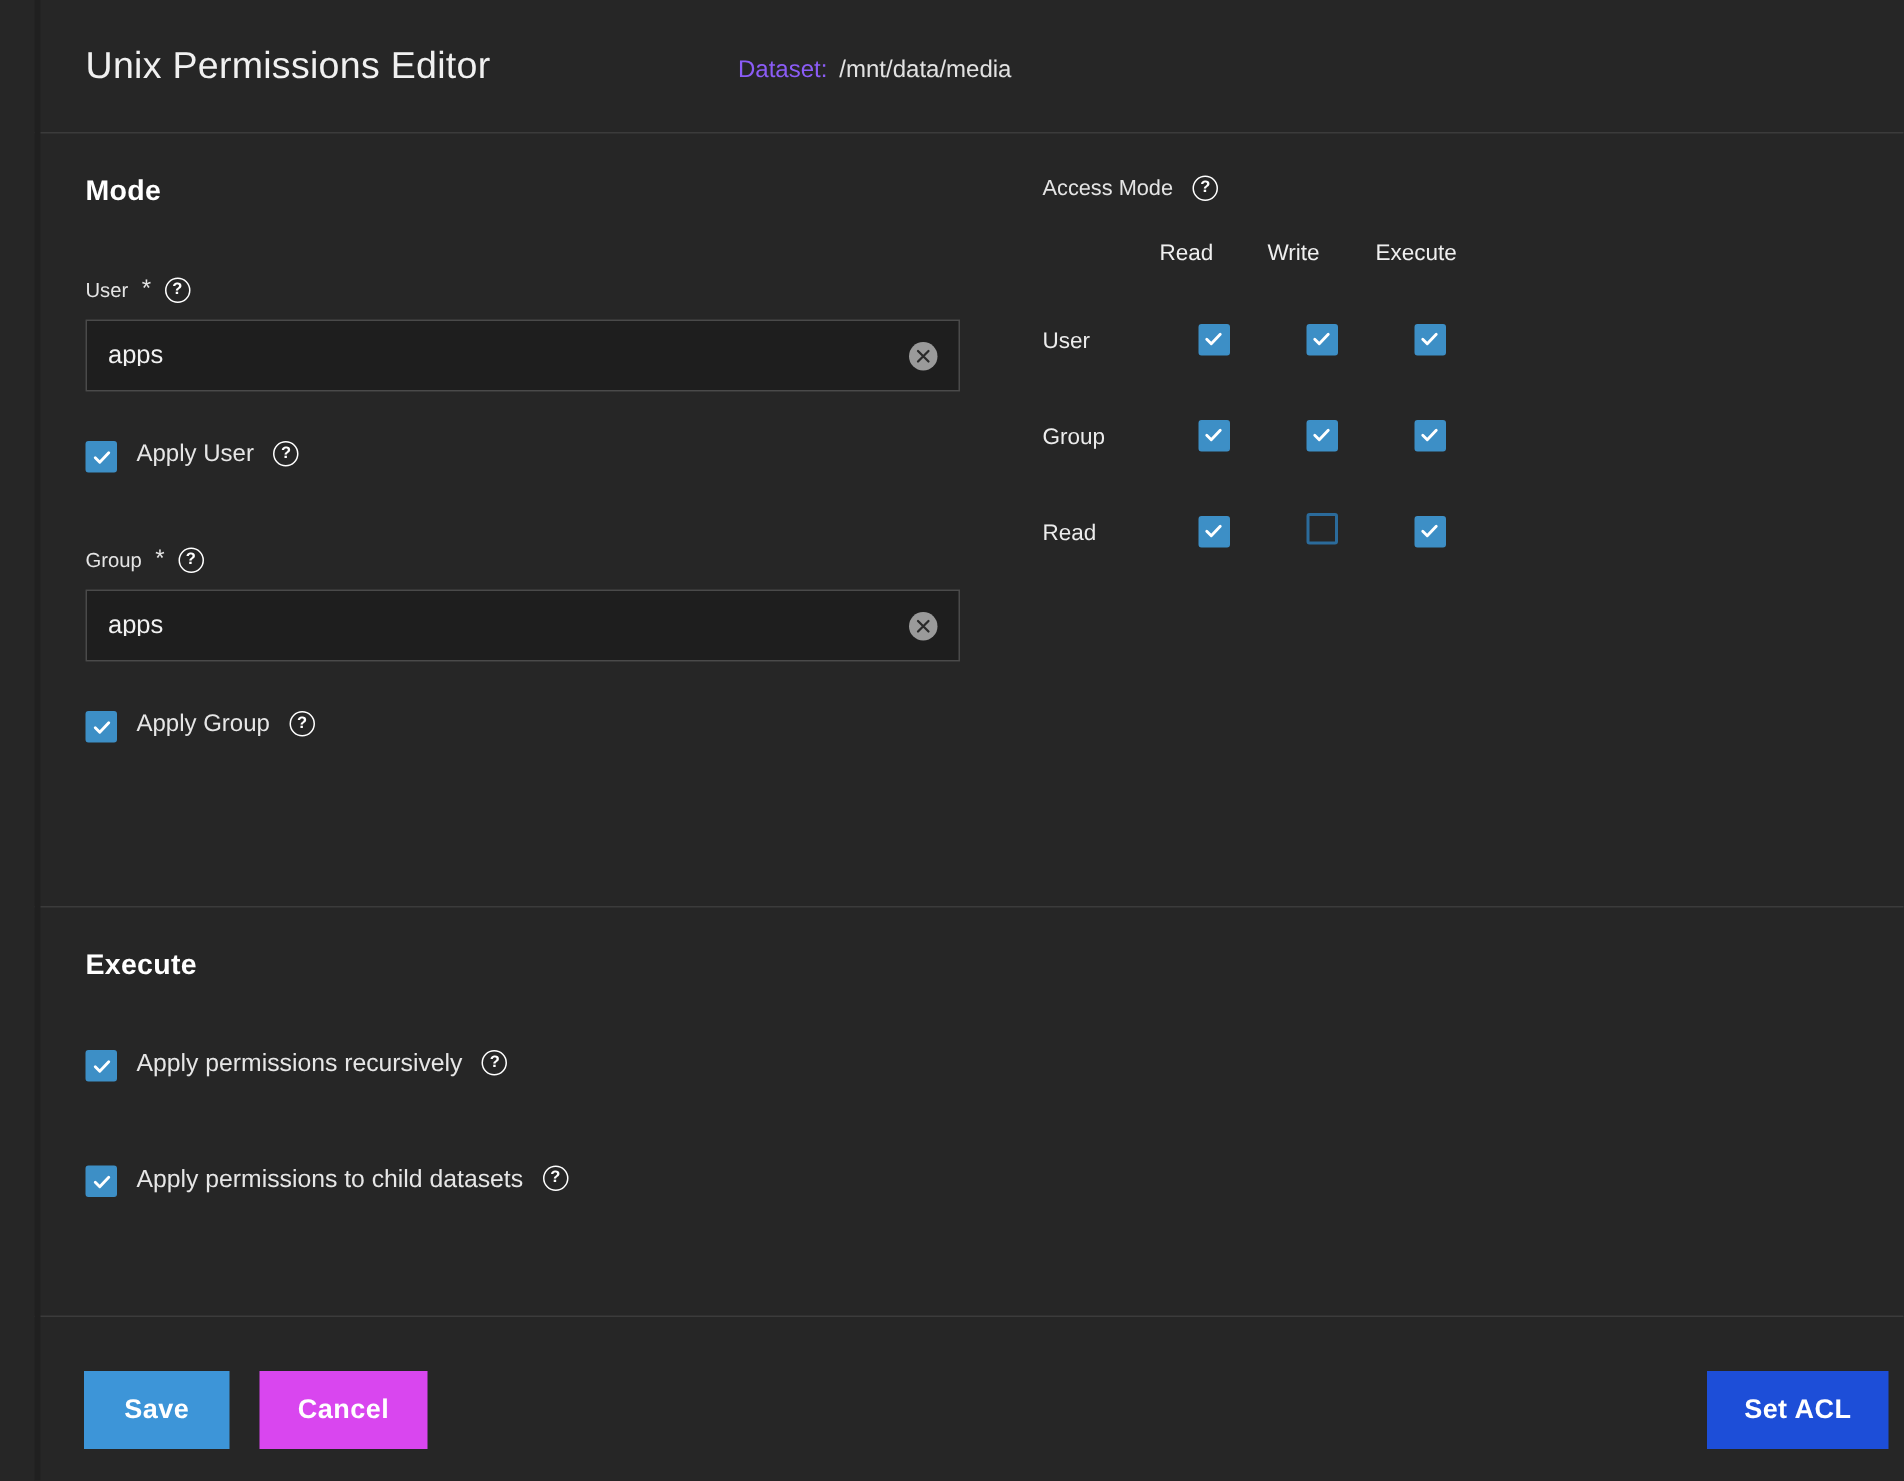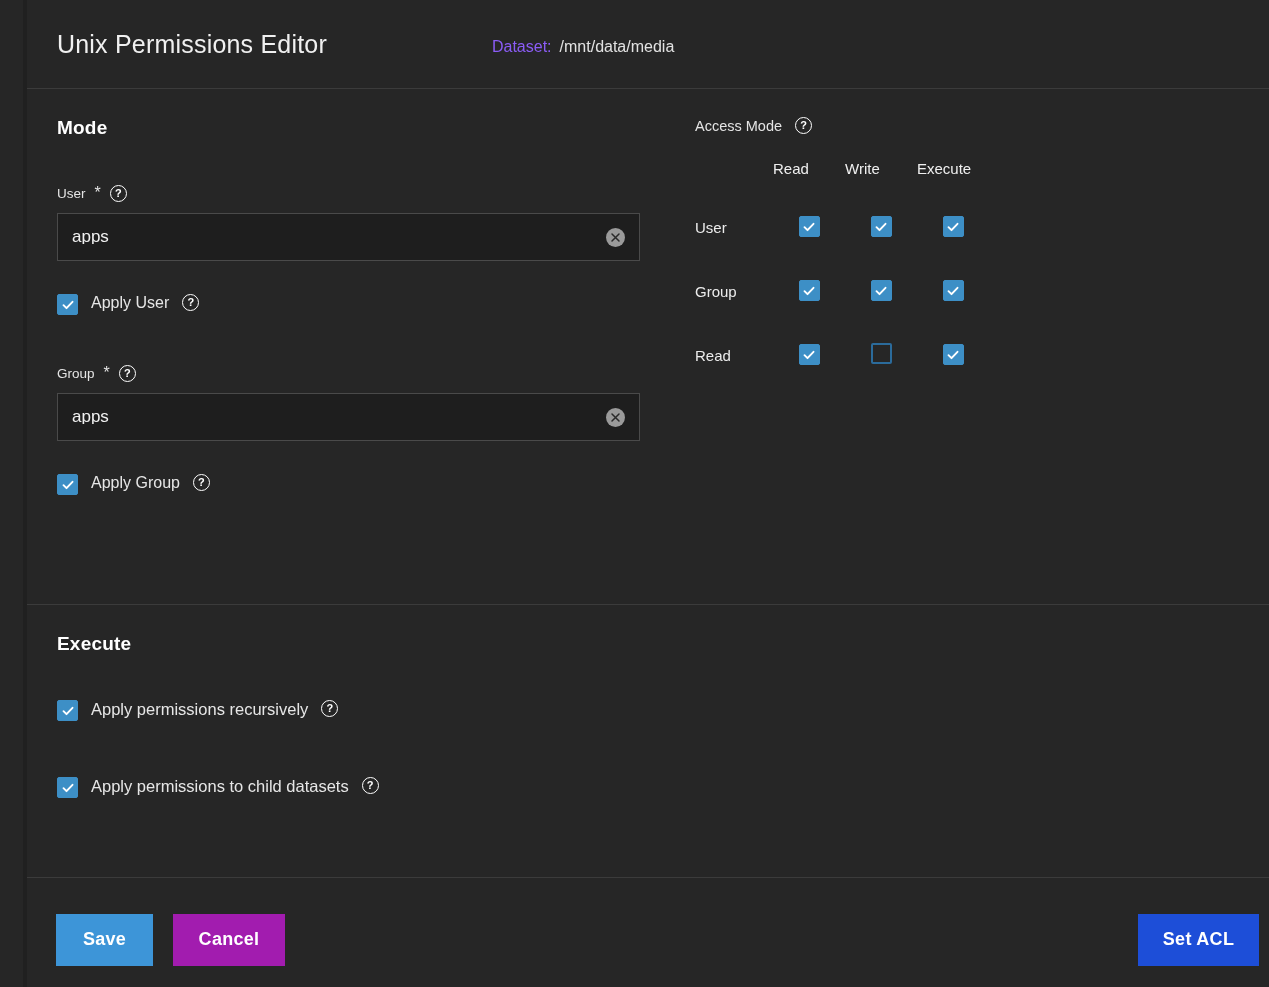--- a/index.html
+++ b/index.html
@@ -241,21 +241,21 @@
     cursor: pointer;
     font-family: "Liberation Sans", sans-serif;
     font-size: 18px;
     font-weight: bold;
     letter-spacing: .3px;
     height: 52px;
     padding: 0 24px;
     color: #ffffff;
   }
   .btn-primary { background: #3d95d8; min-width: 97px; }
-  .btn-secondary { background: #a21caf; min-width: 112px; }
+  .btn-secondary { background: #d946ef; min-width: 112px; }
   .btn-acl { background: #1d4ed8; min-width: 121px; }
 </style>
 </head>
 <body>
 
 <div id="app">
 
   <div class="left-gutter"></div>
 
   <div class="header">

